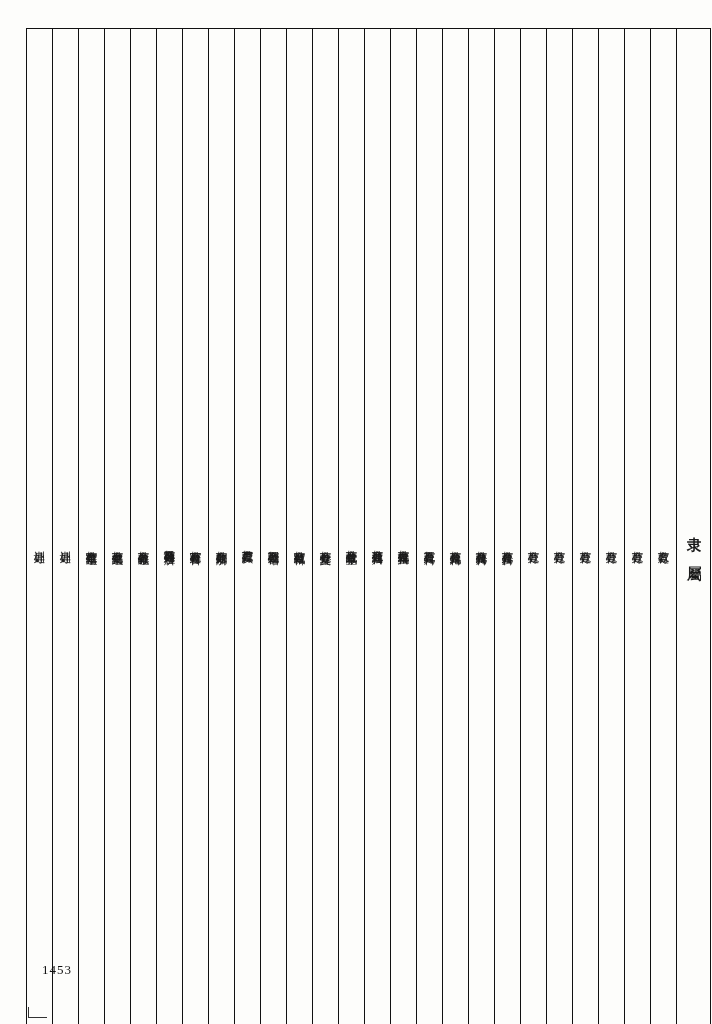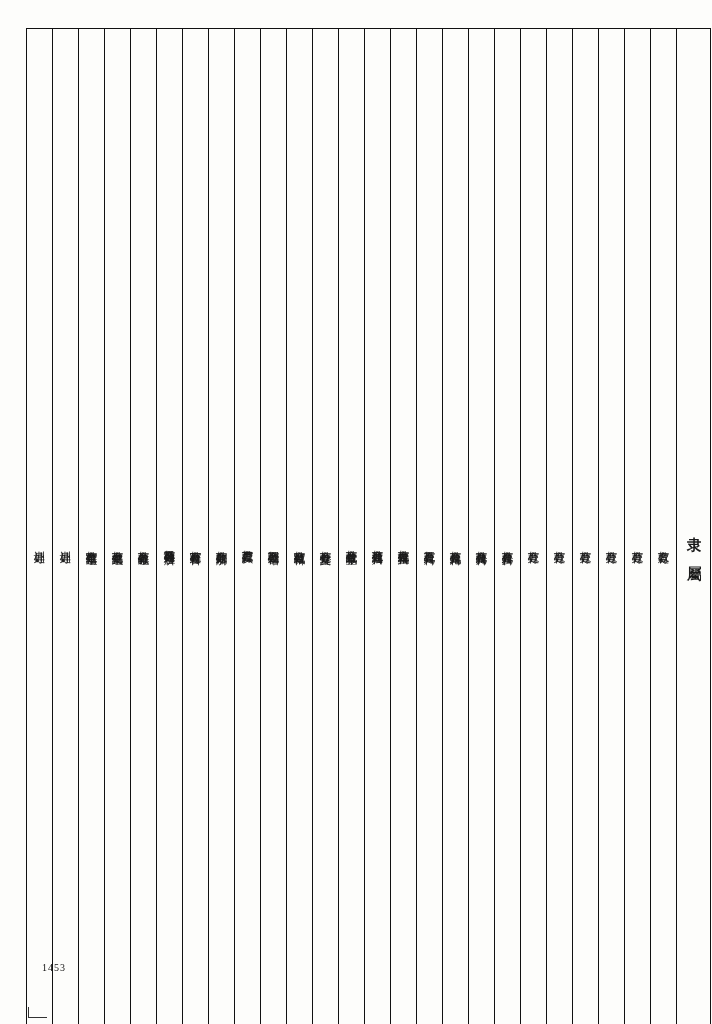--- a/index.html
+++ b/index.html
@@ -65,21 +65,21 @@
 
   
   tr.row-affil  { height: 150px; }
 
   .hdr-cell { width: 40px; }
 
   .pagenum {
     position: absolute;
     left: 42px;
     top: 962px;
-    font-size: 10px;
+    font-size: 13px;
     font-family: "Liberation Serif", serif;
     color: #111;
     letter-spacing: 1px;
   }
   .corner-mark {
     position: absolute;
     left: 28px;
     bottom: 6px;
     width: 18px;
     height: 10px;

